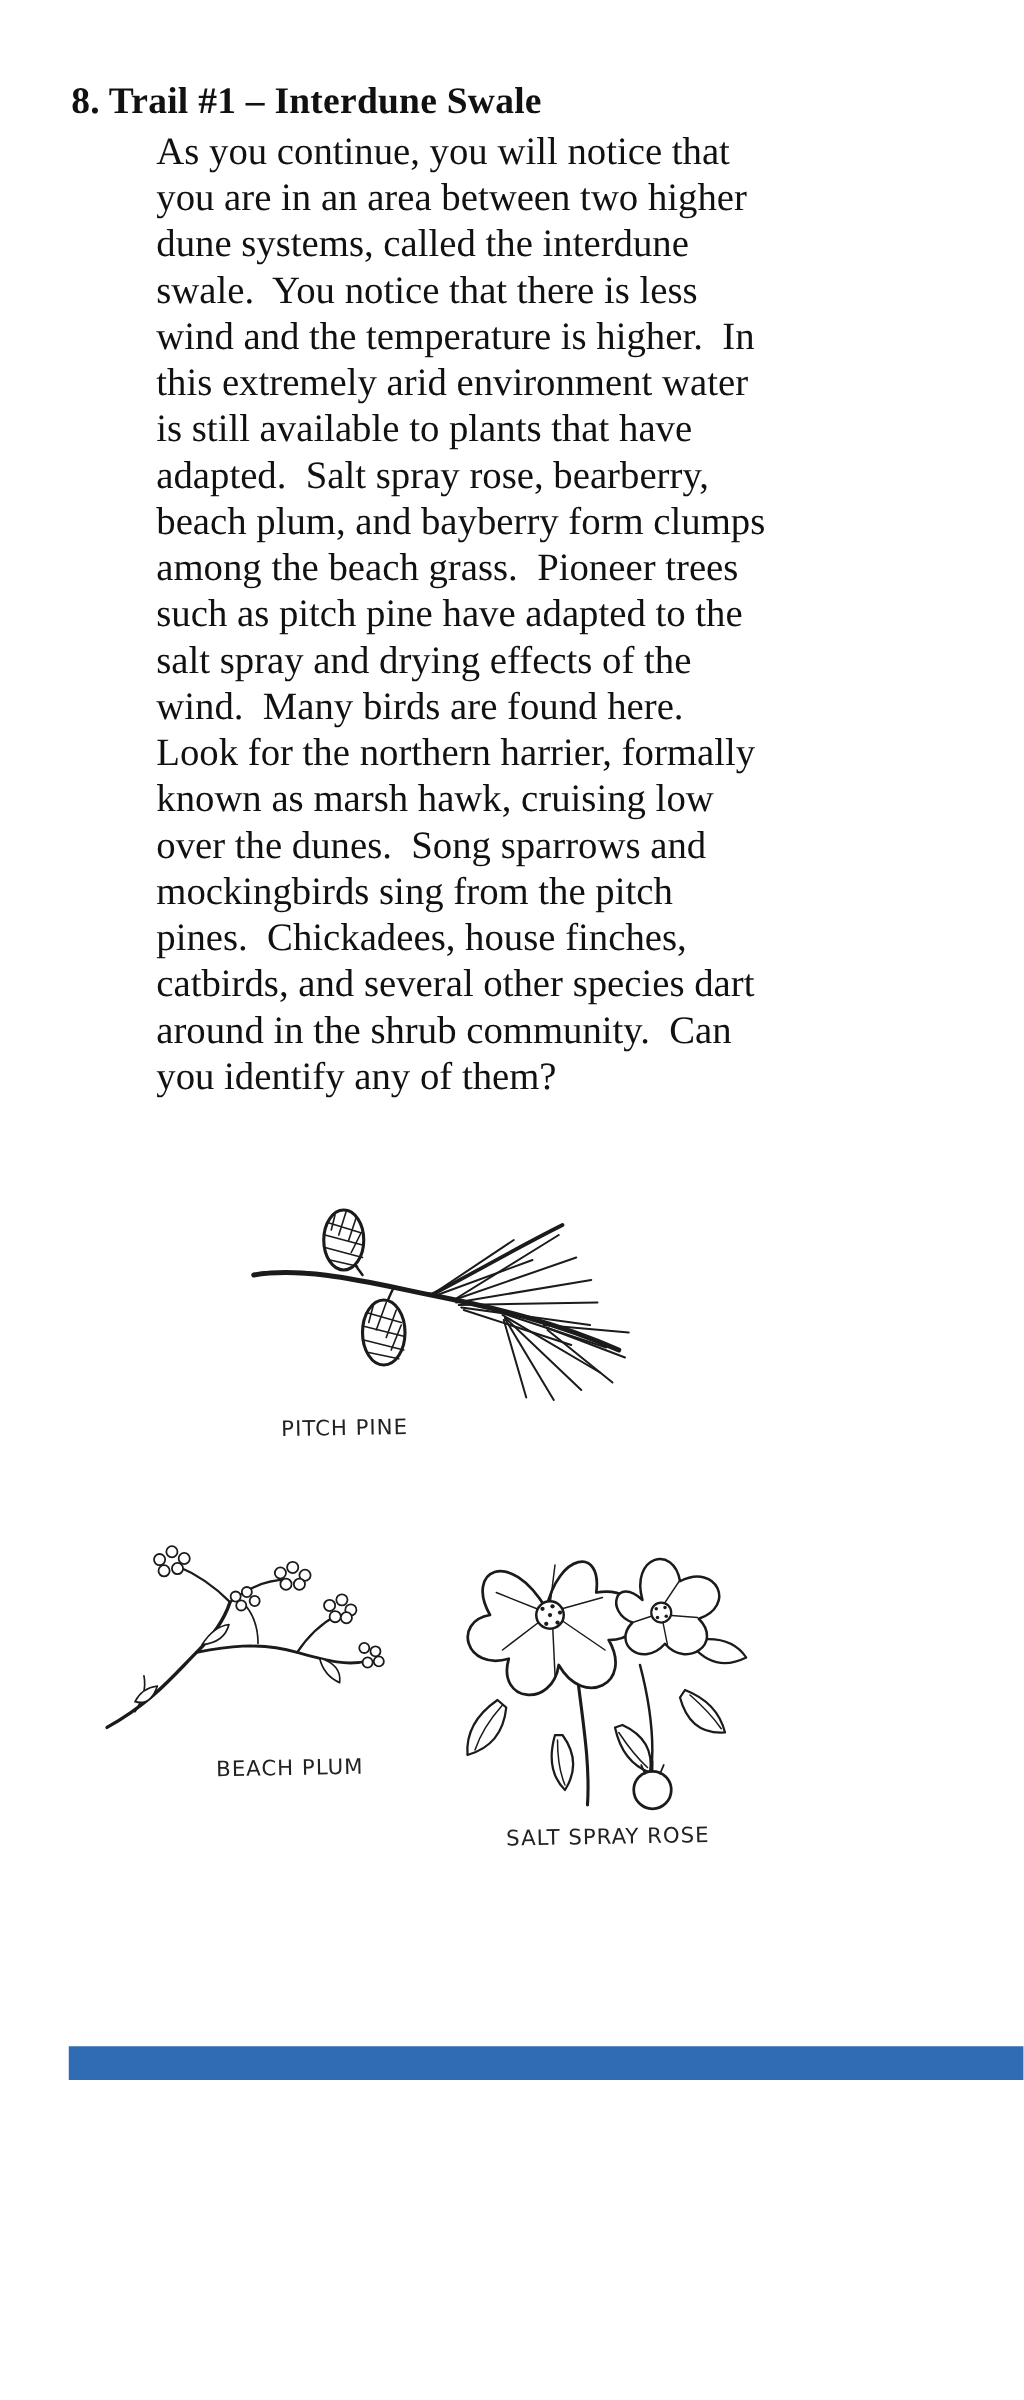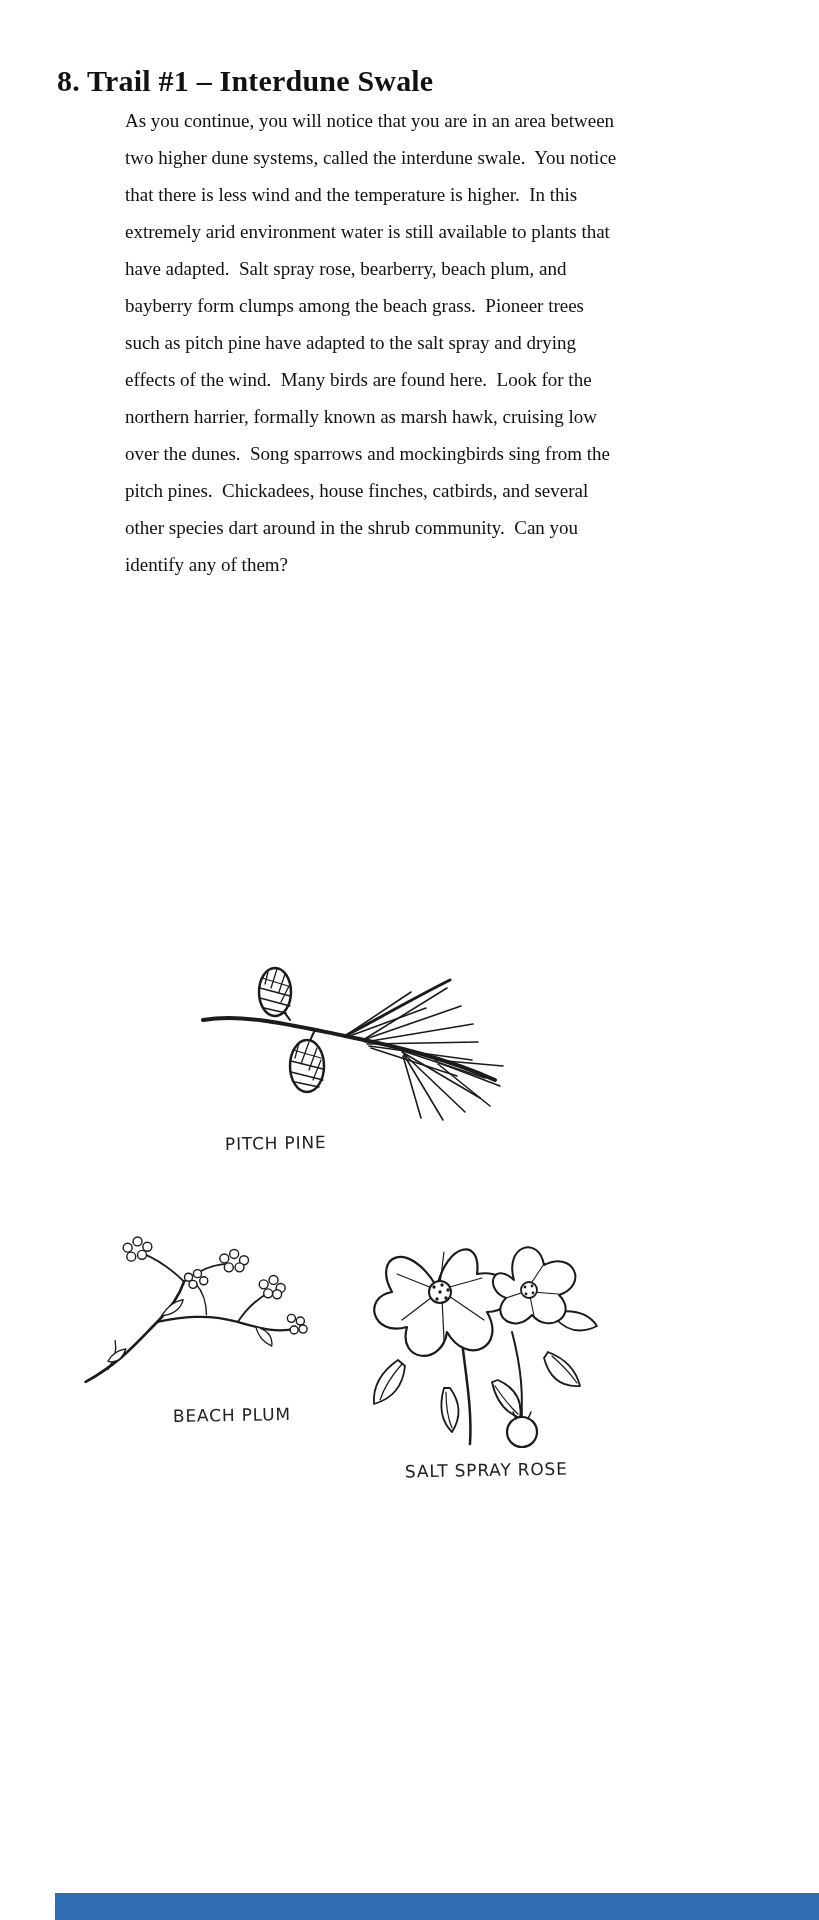--- a/index.html
+++ b/index.html
@@ -1,40 +1,40 @@
 <!DOCTYPE html>
 <html><head>
 <meta charset="utf-8">
 <style>
   * { margin: 0; padding: 0; box-sizing: border-box; }
   html, body { background: #ffffff; }
   .page {
     position: relative;
     width: 819px;
-    height: 1920px;
+    height: 1664px;
     background: #ffffff;
     font-family: "Liberation Serif", serif;
     color: #111111;
     overflow: hidden;
   }
   .heading {
     position: absolute;
     left: 57px;
     top: 64px;
     font-size: 30px;
     font-weight: bold;
     letter-spacing: 0.2px;
     white-space: nowrap;
   }
   .body-text {
     position: absolute;
     left: 125px;
     top: 102px;
     width: 492px;
-    font-size: 19px;
+    font-size: 31px;
     line-height: 37px;
     white-space: pre-wrap;
   }
   .figure { position: absolute; }
   .figure svg { display: block; }
   .sketch { stroke: #1b1b1b; fill: none; stroke-linecap: round; stroke-linejoin: round; }
   .sketch-fill { stroke: #1b1b1b; fill: #ffffff; stroke-linejoin: round; }
   .caption {
     position: absolute;
     font-family: "DejaVu Sans", sans-serif;

